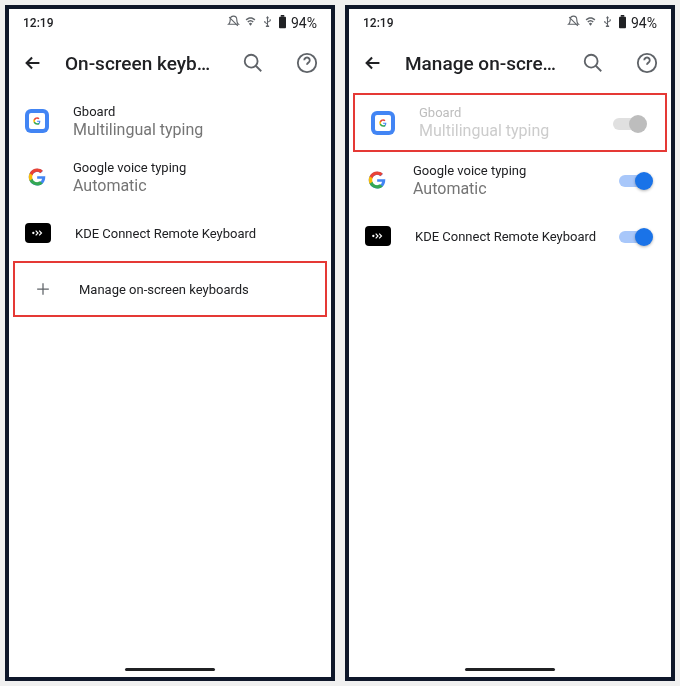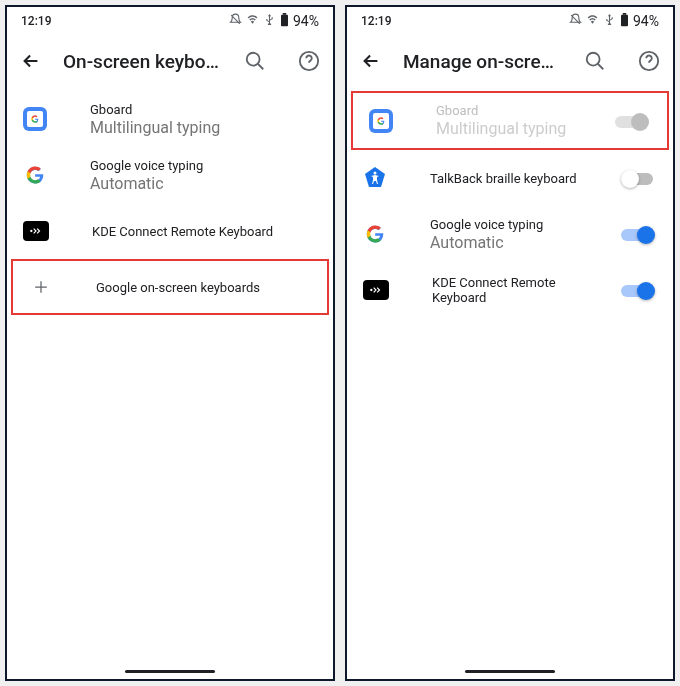--- a/index.html
+++ b/index.html
@@ -7,21 +7,21 @@
       background: #f0f0f0;
       font-family: Roboto, -apple-system, sans-serif;
       display: flex;
       gap: 10px;
       padding: 5px;
     }
     .phone {
       width: 330px;
       height: 676px;
       background: #fff;
-      border: 2px solid #0f172a;
+      border: 4px solid #0f172a;
       position: relative;
       overflow: hidden;
     }
     .status-bar {
       height: 28px;
       display: flex;
       align-items: center;
       padding: 0 14px;
       font-size: 12px;
       color: #202124;
@@ -62,21 +62,20 @@
       cursor: pointer;
       color: #5f6368;
     }
     .list { padding-top: 4px; }
     .list-item {
       display: flex;
       align-items: center;
       padding: 10px 16px;
       min-height: 56px;
       cursor: pointer;
-      gap: 19px;
     }
     .highlighted {
       border: 2px solid #e53935;
       margin: 0 4px;
     }
     .item-icon {
       width: 24px;
       height: 24px;
       margin-right: 24px;
       display: flex;
@@ -234,21 +233,21 @@
       </div>
     </div>
 
     <div class="list-item highlighted">
       <div class="item-icon plus-icon">
         <svg width="20" height="20" viewBox="0 0 24 24" fill="none" stroke="#5f6368" stroke-width="1.5">
             <path d="M12 5v14M5 12h14"></path>
           </svg>
       </div>
       <div class="item-text">
-        <span class="item-title">Google on-screen keyboards</span>
+        <span class="item-title">Manage on-screen keyboards</span>
       </div>
     </div>
   </div>
 
   <div class="nav-indicator"></div>
 </div>
 
 <div class="phone">
   <div class="status-bar">
     <span class="status-time">12:19</span>
@@ -315,36 +314,20 @@
       <div class="item-text">
         <span class="item-title">Gboard</span>
         <span class="item-sub">Multilingual typing</span>
       </div>
       <div class="toggle disabled">
         <div class="toggle-track"></div>
           <div class="toggle-thumb"></div>
       </div>
     </div>
 
-    <div class="list-item">
-      <div class="item-icon talkback-icon">
-        <svg width="24" height="24" viewBox="0 0 24 24">
-            <polygon points="12,1 22,8 18,21 6,21 2,8" fill="#1a73e8"></polygon>
-            <circle cx="12" cy="7" r="1.5" fill="#fff"></circle>
-            <path d="M8 10l4-1 4 1-2 1v3l1 4h-1l-1-3h-2l-1 3h-1l1-4v-3z" fill="#fff"></path>
-          </svg>
-      </div>
-      <div class="item-text">
-        <span class="item-title">TalkBack braille keyboard</span>
-      </div>
-      <div class="toggle">
-        <div class="toggle-track"></div>
-          <div class="toggle-thumb"></div>
-      </div>
-    </div>
 
     <div class="list-item">
       <div class="item-icon google-icon">
         <svg viewBox="0 0 24 24">
             <path fill="#4285F4" d="M21.35 11.1h-9.17v2.73h5.3c-.23 1.5-1.6 4.4-5.3 4.4-3.2 0-5.8-2.6-5.8-5.9s2.6-5.9 5.8-5.9c1.8 0 3 .8 3.7 1.4l2.5-2.5C16.9 3.9 14.8 3 12.18 3 7.1 3 3 7.1 3 12.1s4.1 9.1 9.18 9.1c5.3 0 8.8-3.7 8.8-9 0-.6-.1-1.1-.2-1.6z"></path>
             <path fill="#34A853" d="M12.18 21.2c2.5 0 4.6-.8 6.1-2.2l-3-2.3c-.8.6-1.9.9-3.1.9-2.4 0-4.4-1.6-5.1-3.8H4v2.4c1.5 3 4.6 5 8.18 5z"></path>
             <path fill="#FBBC05" d="M7.08 13.8c-.2-.6-.3-1.2-.3-1.8s.1-1.2.3-1.8V7.8H4C3.4 9.1 3 10.5 3 12s.4 2.9 1 4.2l3.08-2.4z"></path>
             <path fill="#EA4335" d="M12.18 6.4c1.3 0 2.5.5 3.5 1.3l2.6-2.6C16.8 3.6 14.7 2.8 12.18 2.8c-3.6 0-6.7 2-8.18 5l3.1 2.4c.7-2.2 2.7-3.8 5.08-3.8z"></path>
           </svg>
       </div>

